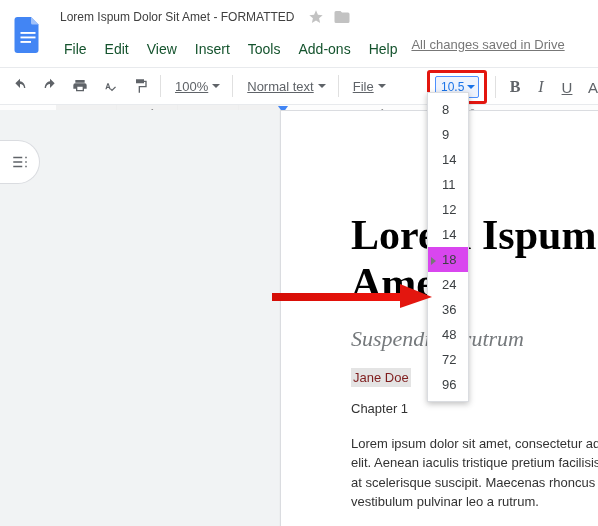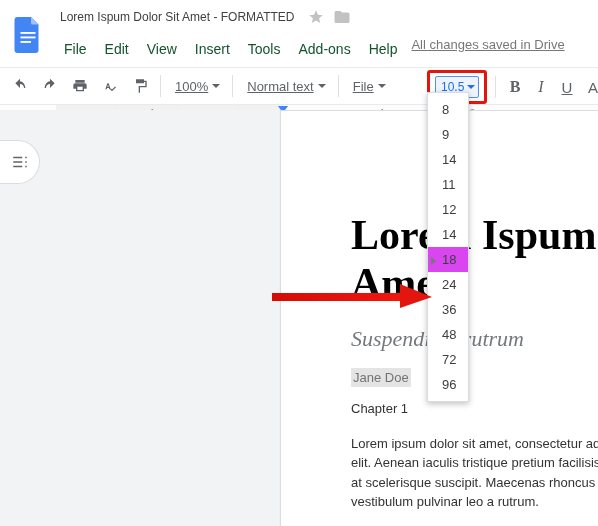--- a/index.html
+++ b/index.html
@@ -219,21 +219,21 @@
     font-size: 22px;
     font-style: italic;
     color: #75797c;
     margin-top: 18px;
   }
   .doc-author {
     display: inline-block;
     background: #e4e4e4;
     font-family: Arial;
     font-size: 13px;
-    color: #737373;
+    color: #7f1d1d;
     padding: 2px 2px;
     margin-top: 16px;
   }
   .doc-chapter {
     font-family: Arial;
     font-size: 13px;
     color: #333;
     margin-top: 14px;
   }
   .doc-body {

